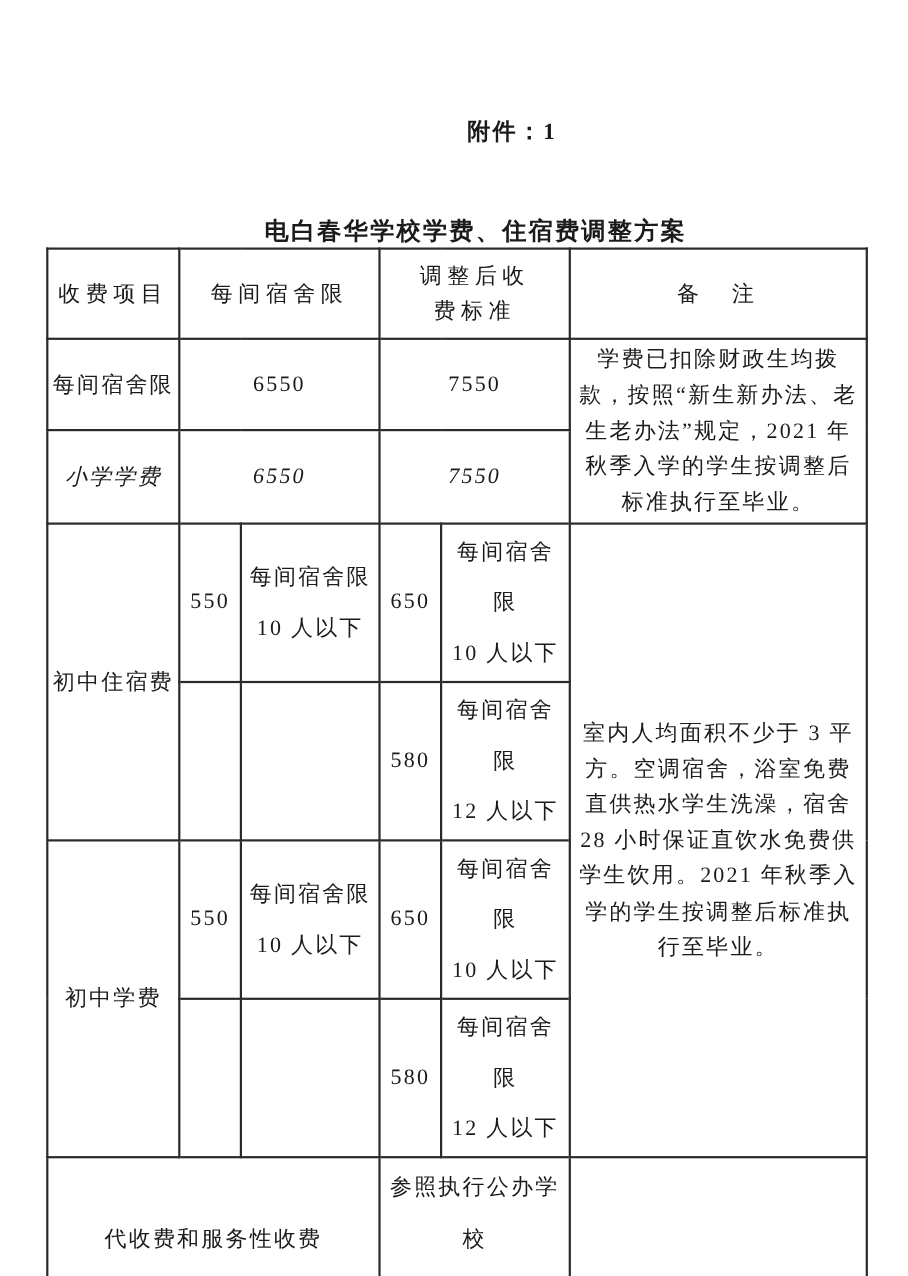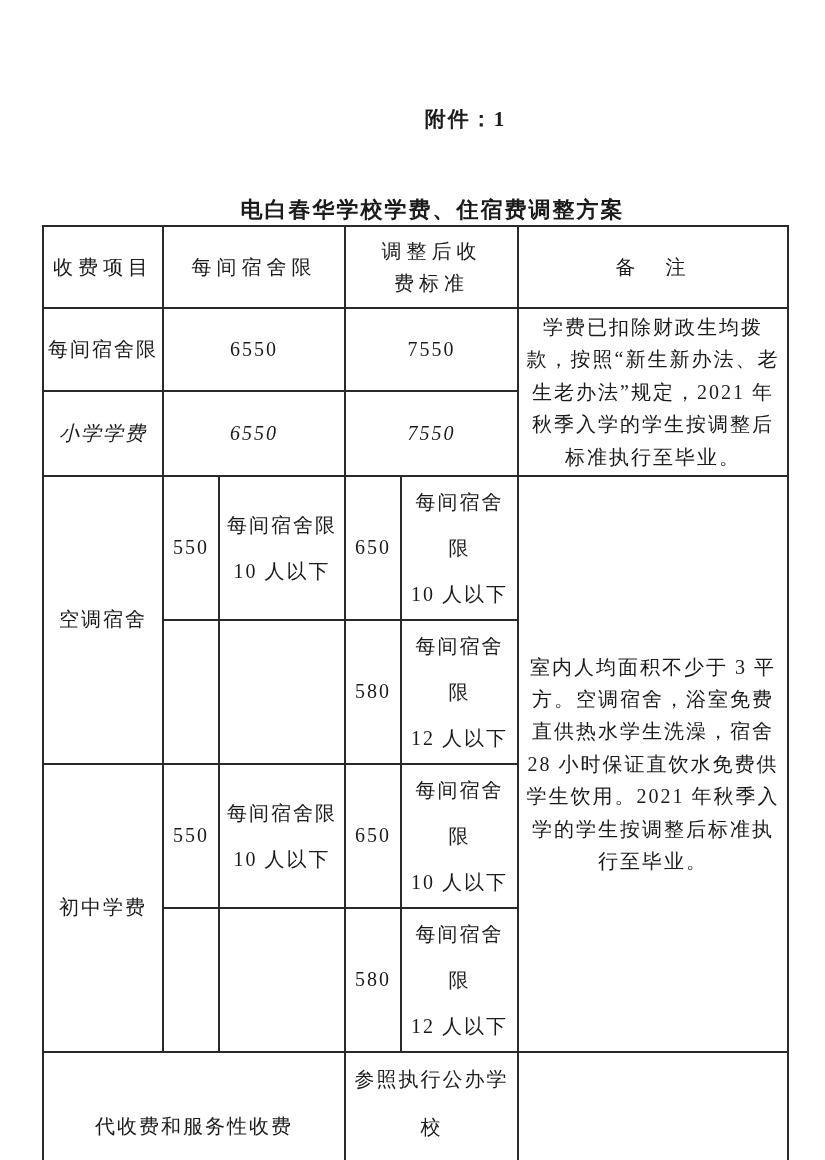--- a/index.html
+++ b/index.html
@@ -117,21 +117,21 @@
       <td rowspan="2" class="remark">学费已扣除财政生均拨款，按照“新生新办法、老生老办法”规定，2021 年秋季入学的学生按调整后标准执行至毕业。</td>
     </tr>
 
     <tr class="r-tuition2">
       <td>小学学费</td>
       <td colspan="2" class="num">6550</td>
       <td colspan="2" class="num">7550</td>
     </tr>
 
     <tr class="r-board">
-      <td rowspan="2">空调宿舍</td>
+      <td rowspan="2">初中住宿费</td>
       <td class="num">550</td>
       <td class="desc">每间宿舍限
 10 人以下</td>
       <td class="num">650</td>
       <td class="desc">每间宿舍限
 10 人以下</td>
       <td rowspan="4" class="remark">室内人均面积不少于 3 平方。空调宿舍，浴室免费直供热水学生洗澡，宿舍 28 小时保证直饮水免费供学生饮用。2021 年秋季入学的学生按调整后标准执行至毕业。</td>
     </tr>
 
     <tr class="r-board">

